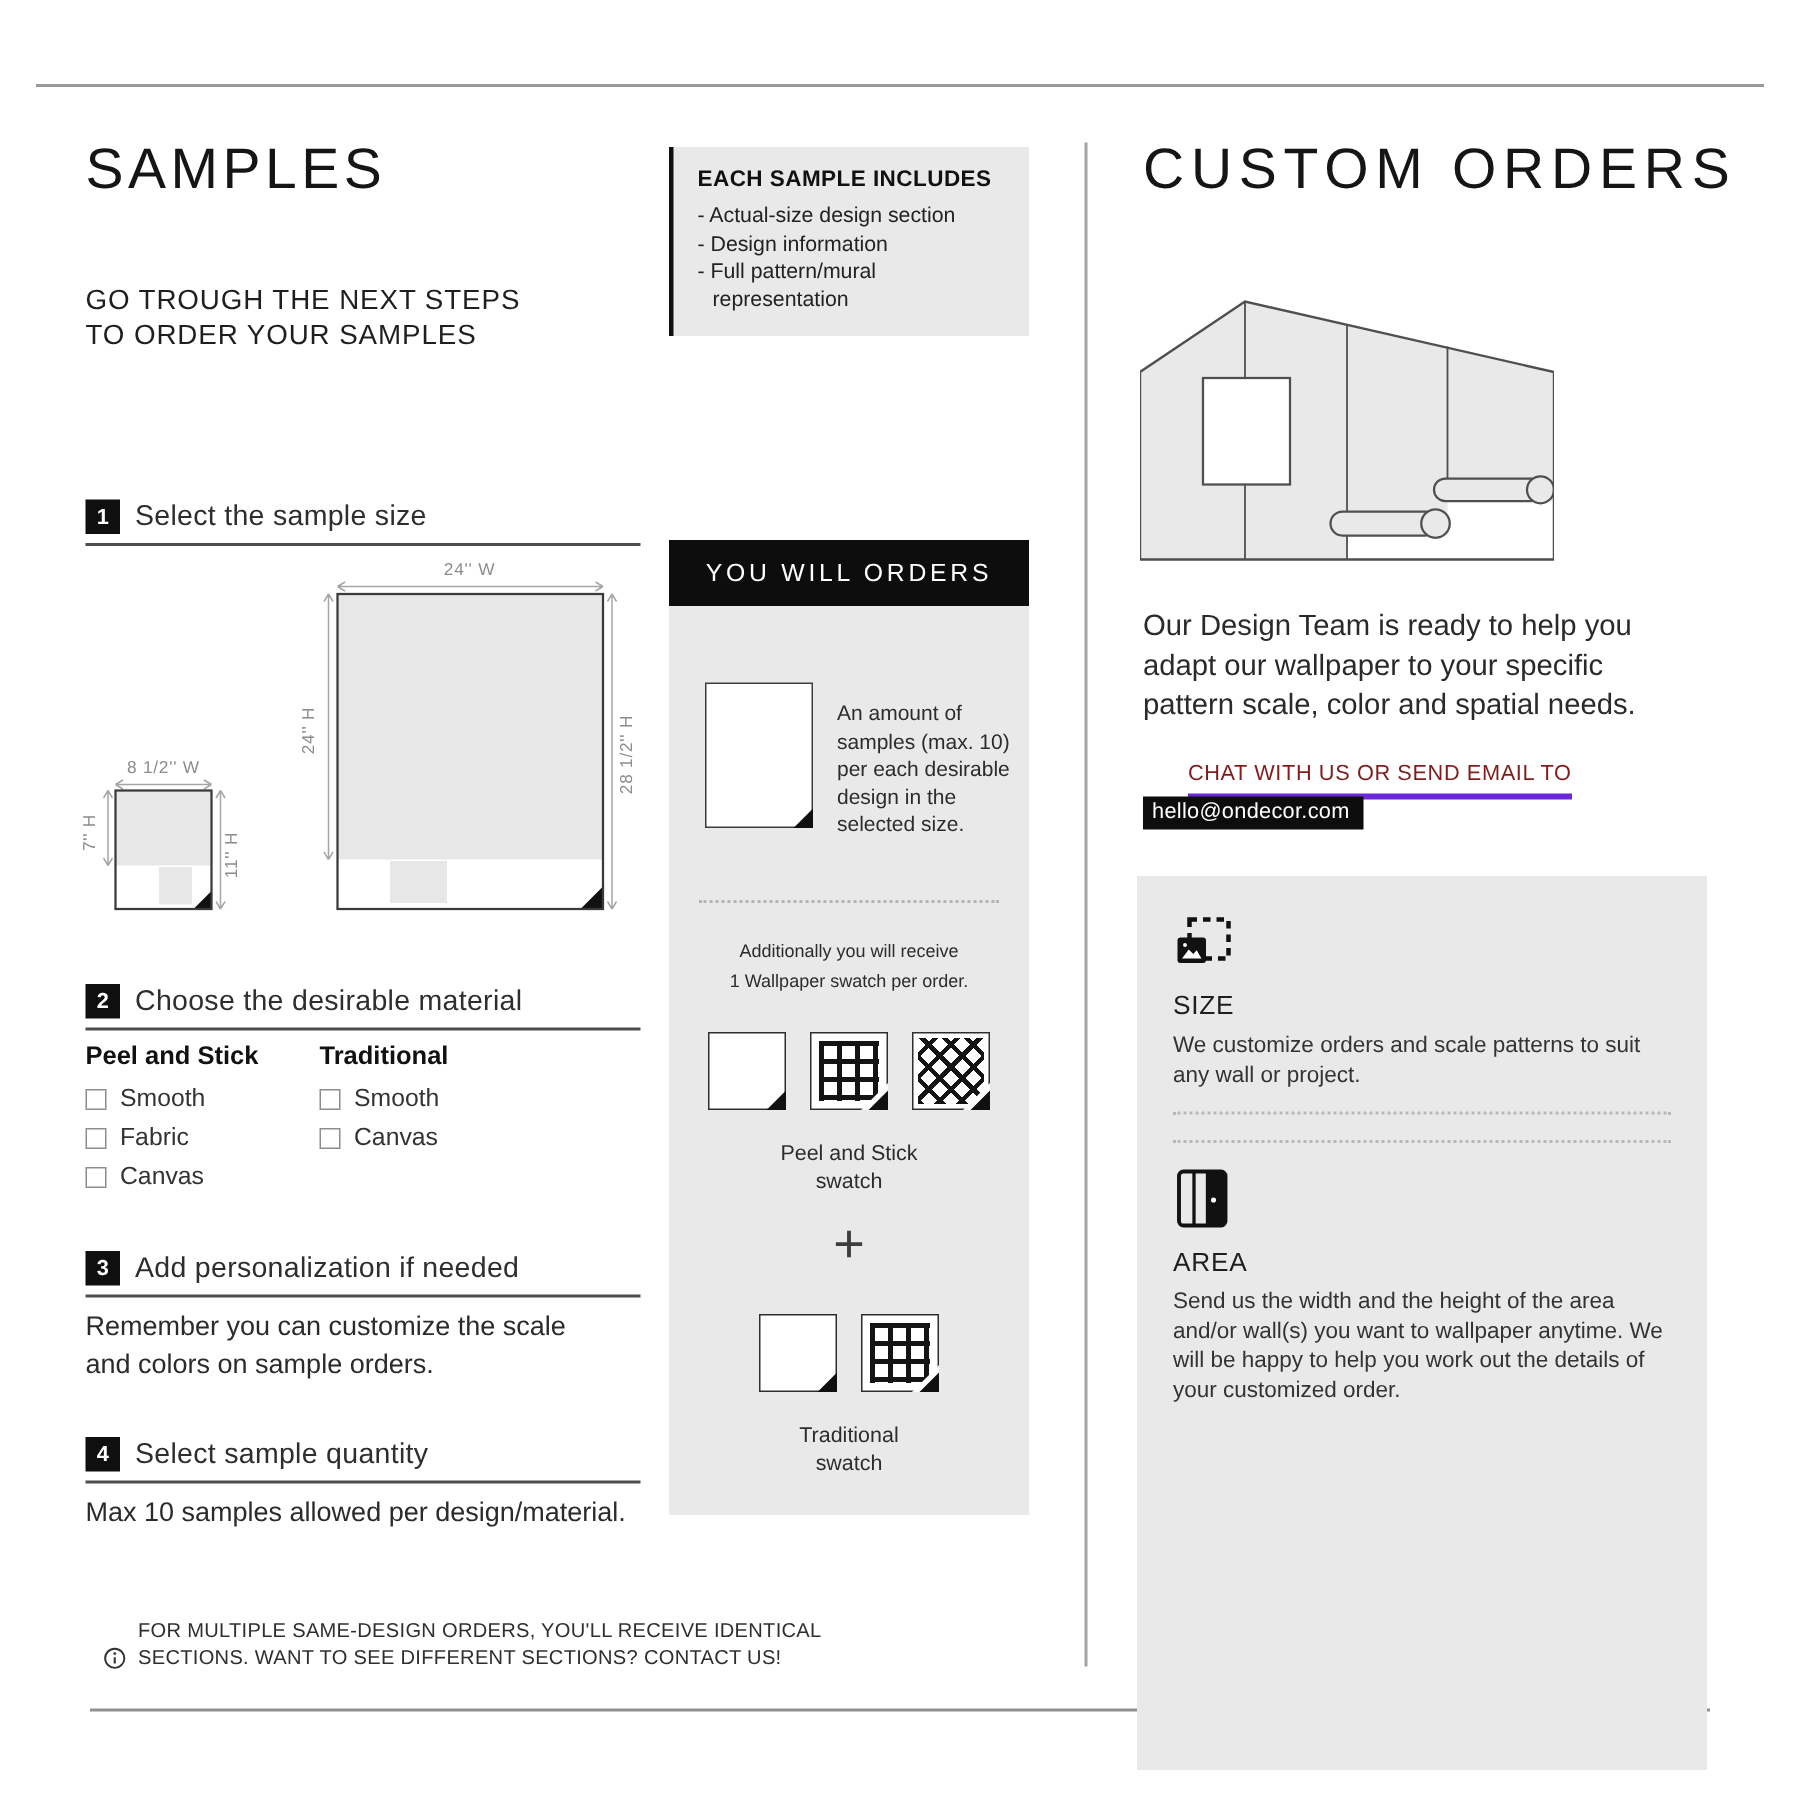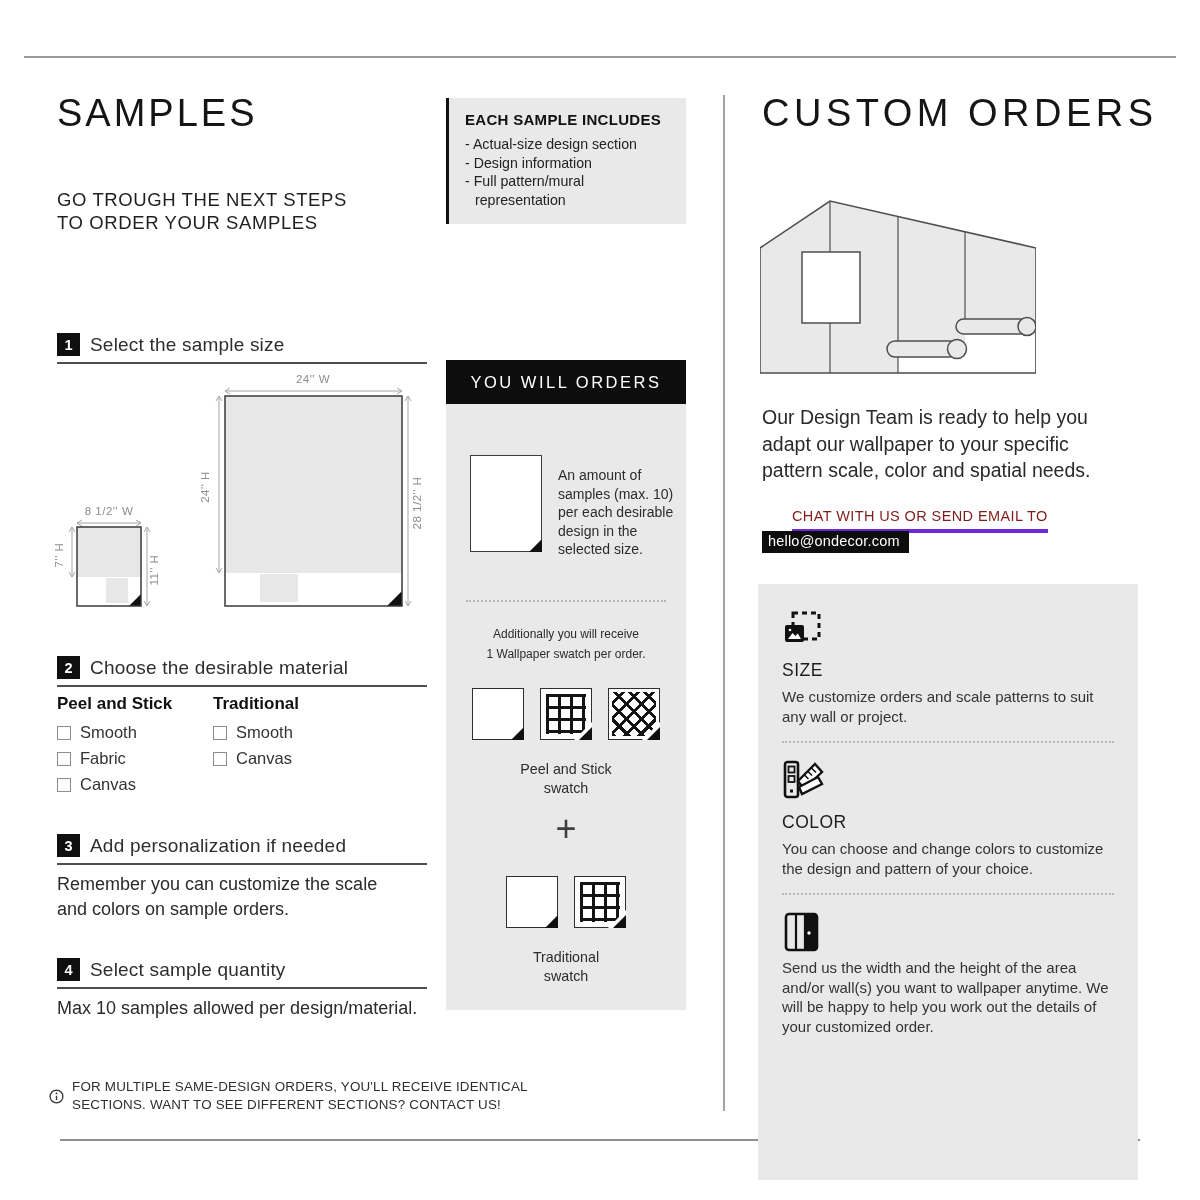--- a/index.html
+++ b/index.html
@@ -23,21 +23,21 @@
     display:flex;align-items:center;justify-content:center;flex:0 0 auto;}
   .step-label{font-size:19px;color:#2e2e2e;letter-spacing:.2px;white-space:nowrap;}
   .body-text{font-size:18px;line-height:25px;color:#2b2b2b;}
   
   #materials{left:57px;top:694px;display:flex;}
   .mat-col1{width:156px;}
   .mat-title{font-size:17px;font-weight:700;color:#111;margin-bottom:9px;}
   .mat-opt{display:flex;align-items:center;gap:9px;margin-bottom:7px;font-size:16.5px;color:#333;}
   .cb{width:12px;height:12px;border:1.5px solid #8d8d8d;background:#fff;flex:0 0 auto;}
   
-  #footnote{left:49px;top:1078px;display:flex;gap:8px;align-items:center;}
+  #footnote{left:69px;top:1078px;display:flex;gap:8px;align-items:flex-end;}
   .footnote-text{font-size:13.4px;line-height:17.5px;letter-spacing:.2px;color:#2f2f2f;}
   
   #includes-box{left:446px;top:98px;width:240px;background:#e9e9e9;border-left:3px solid #111;
     padding:13px 14px 15px 16px;box-sizing:border-box;}
   .inc-title{font-size:15px;font-weight:700;letter-spacing:.3px;color:#111;margin-bottom:7px;}
   .inc-item{font-size:14.2px;line-height:18.5px;color:#222;padding-left:10px;text-indent:-10px;max-width:178px;}
   .inc-item::before{content:"- ";}
   
   #receive-panel{left:446px;top:360px;width:240px;height:650px;background:#e9e9e9;}
   .receive-header{height:44px;background:#0d0d0d;color:#fff;display:flex;align-items:center;justify-content:center;
@@ -290,39 +290,27 @@
       <rect x="11" y="3" width="26" height="26" fill="none" stroke="#111" stroke-width="3" stroke-dasharray="5 4"></rect>
       <rect x="3" y="15" width="19" height="17" rx="2" fill="#111"></rect>
       <path d="M6,29 L10.5,23 L13.5,26 L15.8,23.5 L19,29 Z" fill="#ffffff"></path>
       <circle cx="8" cy="20" r="1.3" fill="#ffffff"></circle>
     </svg>
     <div class="feature-name">SIZE</div>
     <div class="feature-text">We customize orders and scale patterns to suit any wall or project.</div>
   </div>
   <div class="feature-divider"></div>
 
-  <div>
-    <svg width="42" height="40" viewBox="0 0 42 40">
-      <rect x="3" y="2" width="13" height="35" rx="2.5" fill="none" stroke="#111" stroke-width="2.6"></rect>
-      <rect x="6.5" y="6.5" width="6" height="6" fill="none" stroke="#111" stroke-width="1.8"></rect>
-      <rect x="6.5" y="16" width="6" height="6" fill="none" stroke="#111" stroke-width="1.8"></rect>
-      <rect x="8" y="29.5" width="3" height="3" fill="#111"></rect>
-      <path d="M16,21 L33,4 L40,12 L22,29 Z" fill="#ffffff" stroke="#111" stroke-width="2.4"></path>
-      <path d="M29,7.5 L34,12.5 M25.5,11 L30,15.5 M22,14.5 L26.5,19" stroke="#111" stroke-width="1.6"></path>
-      <path d="M17,27 L36,17 L40,24 L20,34 Z" fill="#ffffff" stroke="#111" stroke-width="2.4"></path>
-    </svg>
-    <div class="feature-name">COLOR</div>
-    <div class="feature-text">You can choose and change colors to customize the design and pattern of your choice.</div>
-  </div>
   <div class="feature-divider"></div>
 
   <div>
     <svg width="40" height="40" viewBox="0 0 40 40">
       <rect x="23" y="3" width="11" height="34" fill="#111"></rect>
       <rect x="4" y="2" width="31" height="36" rx="3" fill="none" stroke="#111" stroke-width="2.6"></rect>
       <line x1="14" y1="2" x2="14" y2="38" stroke="#111" stroke-width="2.2"></line>
       <line x1="23" y1="2" x2="23" y2="38" stroke="#111" stroke-width="2.2"></line>
       <circle cx="27" cy="21" r="1.7" fill="#ffffff"></circle>
     </svg>
+    <div class="feature-name">AREA</div>
     <div class="feature-text">Send us the width and the height of the area and/or wall(s) you want to wallpaper anytime. We will be happy to help you work out the details of your customized order.</div>
   </div>
 
 </div>
 
 </body></html>

